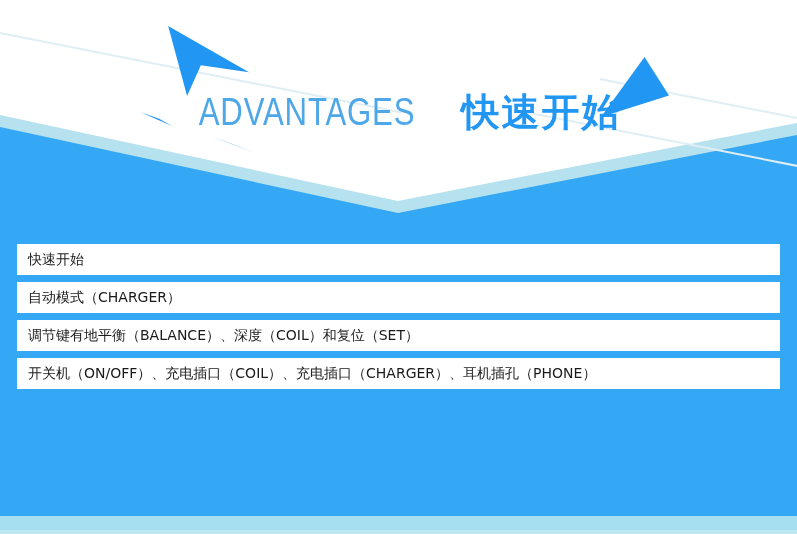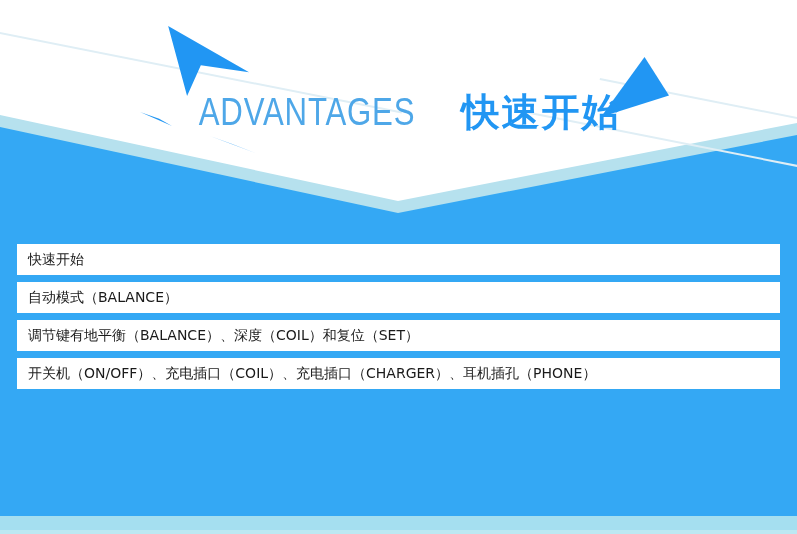--- a/index.html
+++ b/index.html
@@ -166,21 +166,21 @@
   <div class="heading">
     <span class="heading-en">ADVANTAGES</span>
     <span class="heading-cn">快速开始</span>
   </div>
 
   <div class="list">
     <div class="row">
       <span class="row-text">快速开始</span>
     </div>
     <div class="row">
-      <span class="row-text">自动模式（BALANCE）</span>
+      <span class="row-text">自动模式（CHARGER）</span>
     </div>
     <div class="row">
       <span class="row-text">调节键有地平衡（BALANCE）、深度（COIL）和复位（SET）</span>
     </div>
     <div class="row">
       <span class="row-text">开关机（ON/OFF）、充电插口（COIL）、充电插口（CHARGER）、耳机插孔（PHONE）</span>
     </div>
   </div>
 
   <div class="bg-blue-bottom-band"></div>

